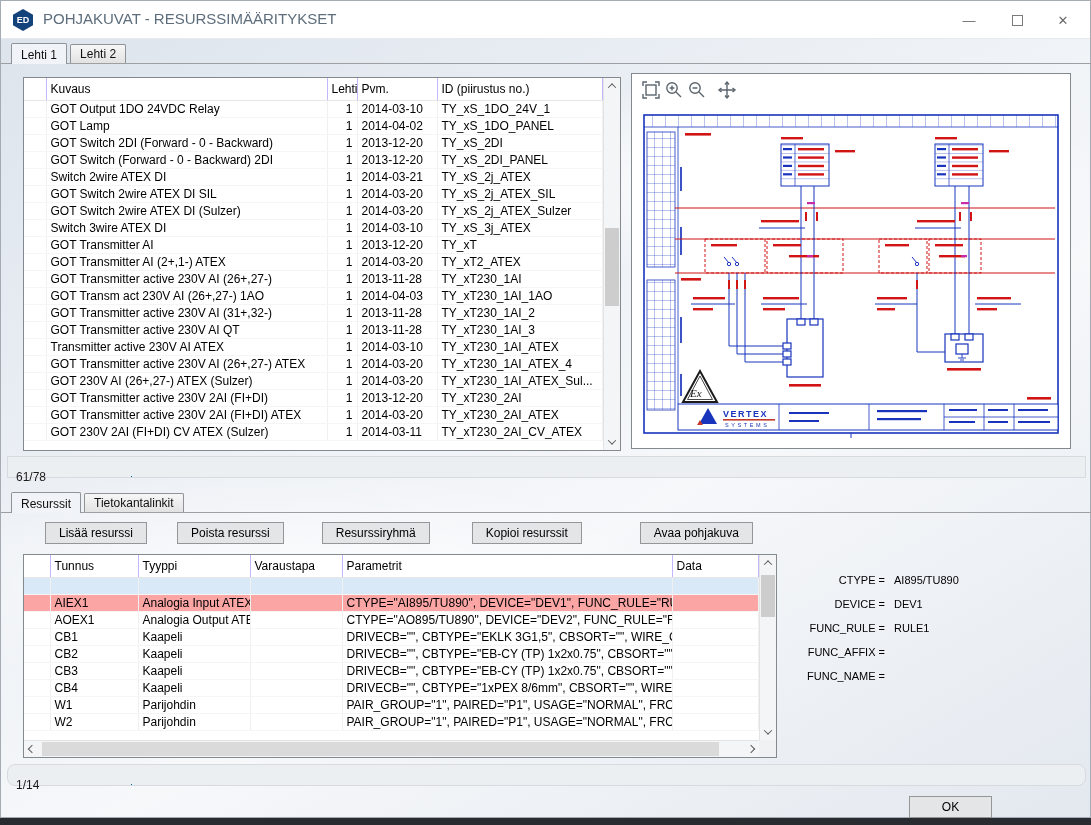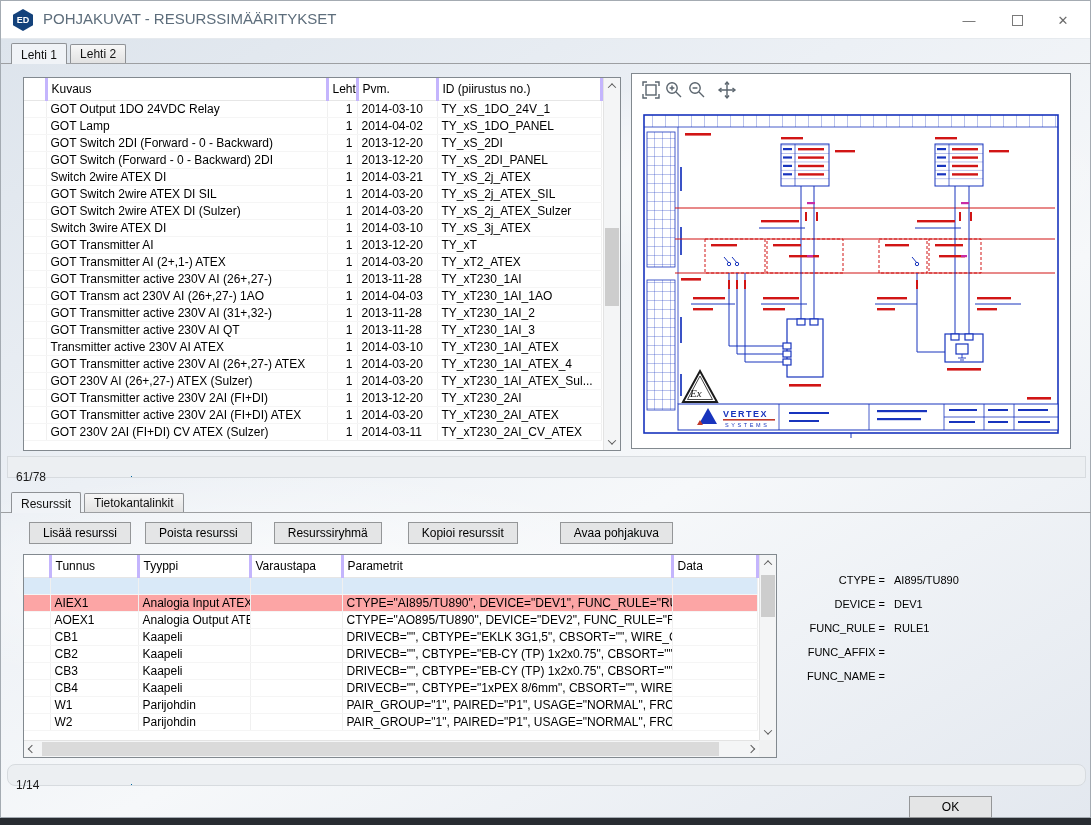--- a/index.html
+++ b/index.html
@@ -38,21 +38,21 @@
 
   
   .panel { position:absolute; background:#fff; border:1px solid #82898f; }
   #drawings-panel { left:22px; top:76px; width:598px; height:374px; }
   #preview-panel  { left:630px; top:72px; width:440px; height:376px; }
   #resources-panel{ left:22px; top:553px; width:754px; height:204px; }
 
   
   table { border-collapse:collapse; table-layout:fixed; width:100%; font-size:12px; color:#000; }
   th { height:22px; font-weight:normal; text-align:left; padding:0 4px; background:#fff;
-       border-right:3px solid #c4b5fd; border-bottom:1px solid #e6e6e6; white-space:nowrap; overflow:hidden; }
+       border-right:1px solid #c4b5fd; border-bottom:1px solid #e6e6e6; white-space:nowrap; overflow:hidden; }
   td { height:17px; padding:0 4px; border-right:1px solid #f0f0f0; border-bottom:1px solid #f5f5f5;
        white-space:nowrap; overflow:hidden; }
   th.num, td.num { text-align:right; }
   tr.selected td { background:#d9e9f8; }
   tr.hl td { background:#fca5a5; }
   .tblwrap { position:absolute; left:0; top:0; right:17px; bottom:0; overflow:hidden; }
   #resources-panel .tblwrap { bottom:17px; }
 
   
   .vsb { position:absolute; top:0; right:0; bottom:0; width:17px; background:#f4f5f6;
@@ -81,21 +81,21 @@
   
   .statusbar { position:absolute; left:6px; width:1079px; height:22px; display:flex; align-items:center;
                background:#eceff2; border:1px solid #d7dbdf; font-size:12px; color:#1a1a1a; }
   .statusbar .seg1 { width:124px; align-self:stretch; display:flex; align-items:center;
                      padding-left:8px; border-right:1px solid #0369a1;margin-top:19px; }
   #status-drawings { top:455px; } #status-resources { top:763px;border-radius:8px; }
 
   
   .btn { height:22px; padding:0 13px; font-size:12px; color:#000; background:#e4e5e6;
          border:1px solid #949698; display:inline-flex; align-items:center; justify-content:center; }
-  .btnrow { position:absolute; left:28px; top:521px; display:flex; gap:14px;justify-content:flex-end; }
+  .btnrow { position:absolute; left:44px; top:521px; display:flex; gap:30px;justify-content:flex-end; }
   .btnrow .btn:nth-child(3){ margin-left:8px; } .btnrow .btn:nth-child(4){ margin-left:12px; }
   .btnrow .btn:nth-child(5){ margin-left:28px; }
   #ok-btn { position:absolute; left:908px; top:795px; width:83px; }
   #cancel-btn { position:absolute; left:999px; top:795px; width:84px;margin-top:37px; }
 
   
   .details { position:absolute; left:788px; top:567px; width:296px; font-size:11px; color:#000; }
   .field { display:flex; align-items:center; height:24px; }
   .flabel { width:96px; text-align:right; white-space:pre; }
   .fval { margin-left:9px; }

